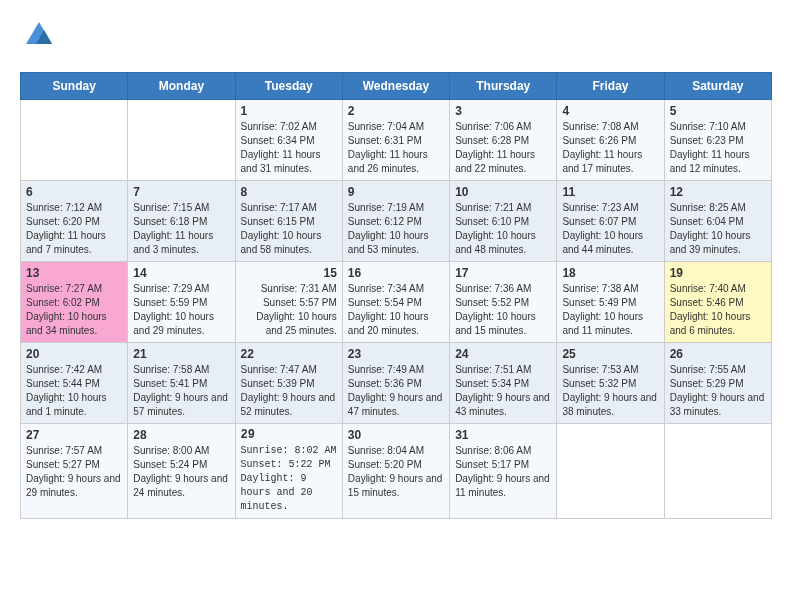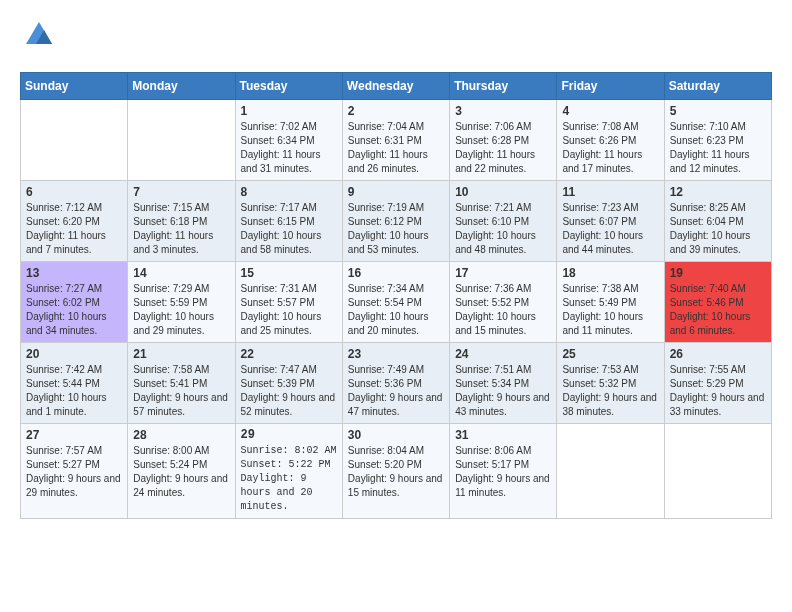--- a/index.html
+++ b/index.html
@@ -52,21 +52,21 @@
       width: 100%;
       border-collapse: collapse;
       table-layout: fixed;
     }
     thead tr th {
       background-color: #3a7abf;
       color: #fff;
       font-size: 12px;
       font-weight: bold;
       padding: 6px 4px;
-      text-align: left;
+      text-align: center;
       border: 1px solid #2e6ca8;
       margin-left: 11px;
     }
     tbody tr td {
       vertical-align: top;
       border: 1px solid #ccc;
       padding: 4px 5px;
       font-size: 10px;
       color: #333;
       height: 80px;
@@ -197,33 +197,33 @@
 Daylight: 10 hours and 44 minutes.</div>
         </td>
         <td style="background: rgb(232, 238, 245);">
           <span class="day-number">12</span>
           <div class="day-info" style="white-space: pre-line;">Sunrise: 8:25 AM
 Sunset: 6:04 PM
 Daylight: 10 hours and 39 minutes.</div>
         </td>
       </tr>
       <tr>
-        <td style="background: #c4b5fd;">
+        <td style="background: #f9a8d4;">
           <span class="day-number">13</span>
           <div class="day-info" style="white-space: pre-line;">Sunrise: 7:27 AM
 Sunset: 6:02 PM
 Daylight: 10 hours and 34 minutes.</div>
         </td>
         <td style="background: rgb(245, 248, 252);">
           <span class="day-number">14</span>
           <div class="day-info" style="white-space: pre-line;">Sunrise: 7:29 AM
 Sunset: 5:59 PM
 Daylight: 10 hours and 29 minutes.</div>
         </td>
-        <td style="background: rgb(245, 248, 252);">
+        <td style="background: rgb(245, 248, 252); text-align: right;">
           <span class="day-number">15</span>
           <div class="day-info" style="white-space: pre-line;">Sunrise: 7:31 AM
 Sunset: 5:57 PM
 Daylight: 10 hours and 25 minutes.</div>
         </td>
         <td style="background: rgb(245, 248, 252);">
           <span class="day-number">16</span>
           <div class="day-info" style="white-space: pre-line;">Sunrise: 7:34 AM
 Sunset: 5:54 PM
 Daylight: 10 hours and 20 minutes.</div>
@@ -233,21 +233,21 @@
           <div class="day-info" style="white-space: pre-line;">Sunrise: 7:36 AM
 Sunset: 5:52 PM
 Daylight: 10 hours and 15 minutes.</div>
         </td>
         <td style="background: rgb(245, 248, 252); margin-left: 8px;">
           <span class="day-number">18</span>
           <div class="day-info" style="white-space: pre-line;">Sunrise: 7:38 AM
 Sunset: 5:49 PM
 Daylight: 10 hours and 11 minutes.</div>
         </td>
-        <td style="background: #ef4444; margin-top: 36px;">
+        <td style="background: #fef9c3; margin-top: 36px;">
           <span class="day-number">19</span>
           <div class="day-info" style="white-space: pre-line;">Sunrise: 7:40 AM
 Sunset: 5:46 PM
 Daylight: 10 hours and 6 minutes.</div>
         </td>
       </tr>
       <tr>
         <td style="background: rgb(232, 238, 245);">
           <span class="day-number">20</span>
           <div class="day-info" style="white-space: pre-line;">Sunrise: 7:42 AM

